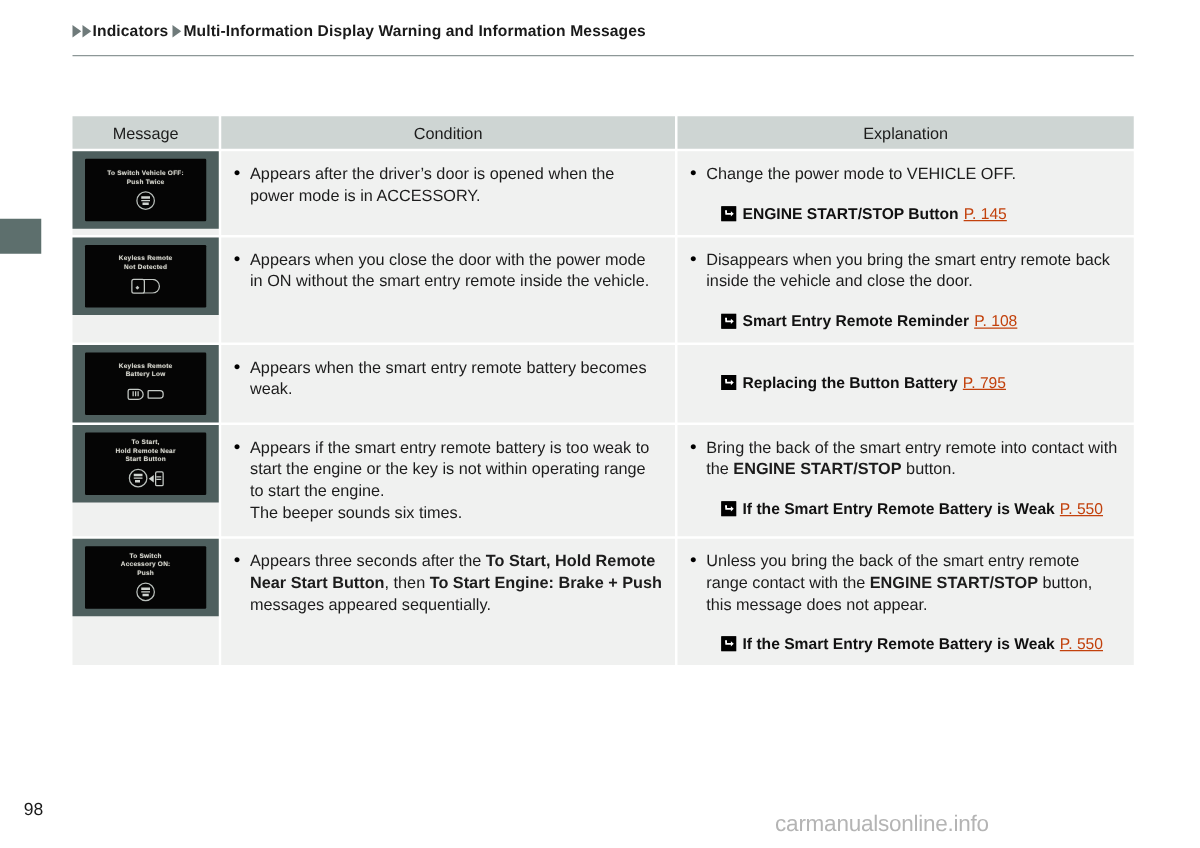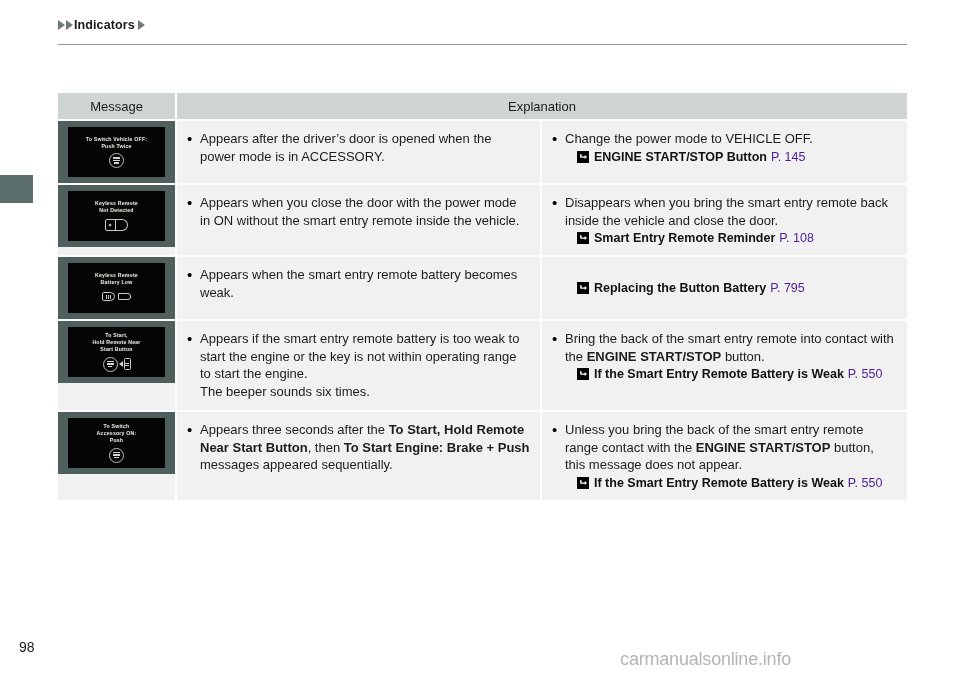--- a/index.html
+++ b/index.html
@@ -224,34 +224,34 @@
   .plain-line {
     font-size: 13px;
     line-height: 17.5px;
     color: #1c1c1c;
     padding-left: 13px;
   }
   .ref-line {
     display: flex;
     align-items: center;
     padding-left: 25px;
-    margin-top: 2px;
+    margin-top: 16px;
     font-size: 12.5px;
     color: #111;
   }
   .ref-icon {
     flex: 0 0 auto;
     width: 12px; height: 12px;
     background: #000;
     margin-right: 5px;
     position: relative;
   }
   .ref-icon svg { display: block; }
   .ref-title { font-weight: bold; }
-  .ref-page { font-weight: normal; margin-left: 4px; color: #4c1d95; }
+  .ref-page { font-weight: normal; margin-left: 4px; color: #c2410c; text-decoration: underline; }
 
   
   .page-number {
     position: absolute;
     left: 19px; bottom: 23px;
     font-size: 14px;
     color: #1a1a1a;
   }
   .watermark {
     position: absolute;
@@ -265,28 +265,30 @@
 </head>
 <body>
 
 <div class="page">
 
   <div class="breadcrumb">
     <span class="bc-tri"></span>
       <span class="bc-tri"></span>
       <span class="bc-text">Indicators</span>
       <span class="bc-tri sep"></span>
+      <span class="bc-text">Multi-Information Display Warning and Information Messages</span>
   </div>
   <div class="head-rule"></div>
 
   <div class="side-tab-block"></div>
 
   <div class="table">
     <div class="thead">
       <div class="th col-msg">Message</div>
+      <div class="th col-cond">Condition</div>
       <div class="th col-expl">Explanation</div>
     </div>
 
     <div class="trow">
       <div class="cell msgcell col-msg">
         <div class="mid-frame">
           <div class="mid-screen">
             <div class="mid-text">To Switch Vehicle OFF:</div>
             <div class="mid-text">Push Twice</div>
             <div class="mid-icons">

